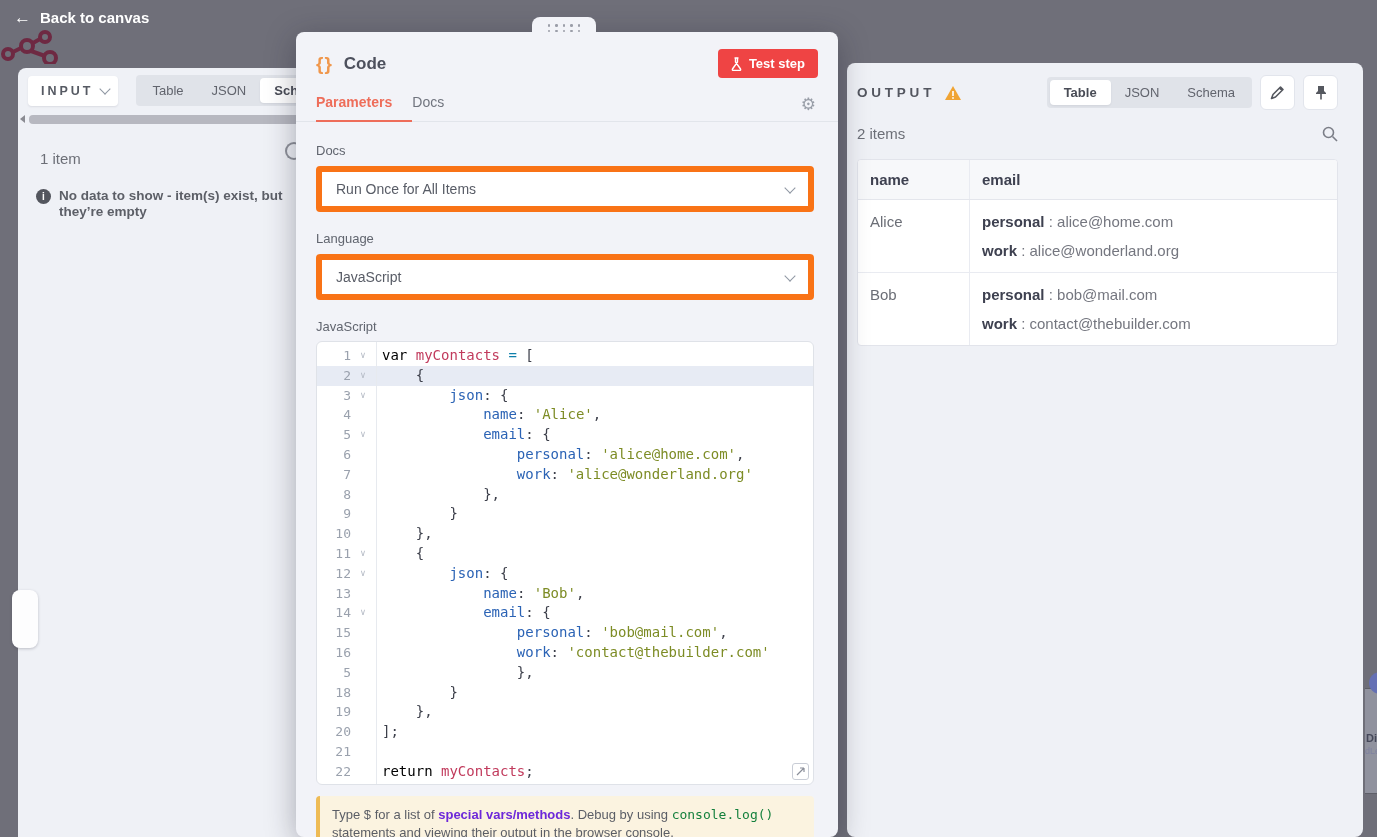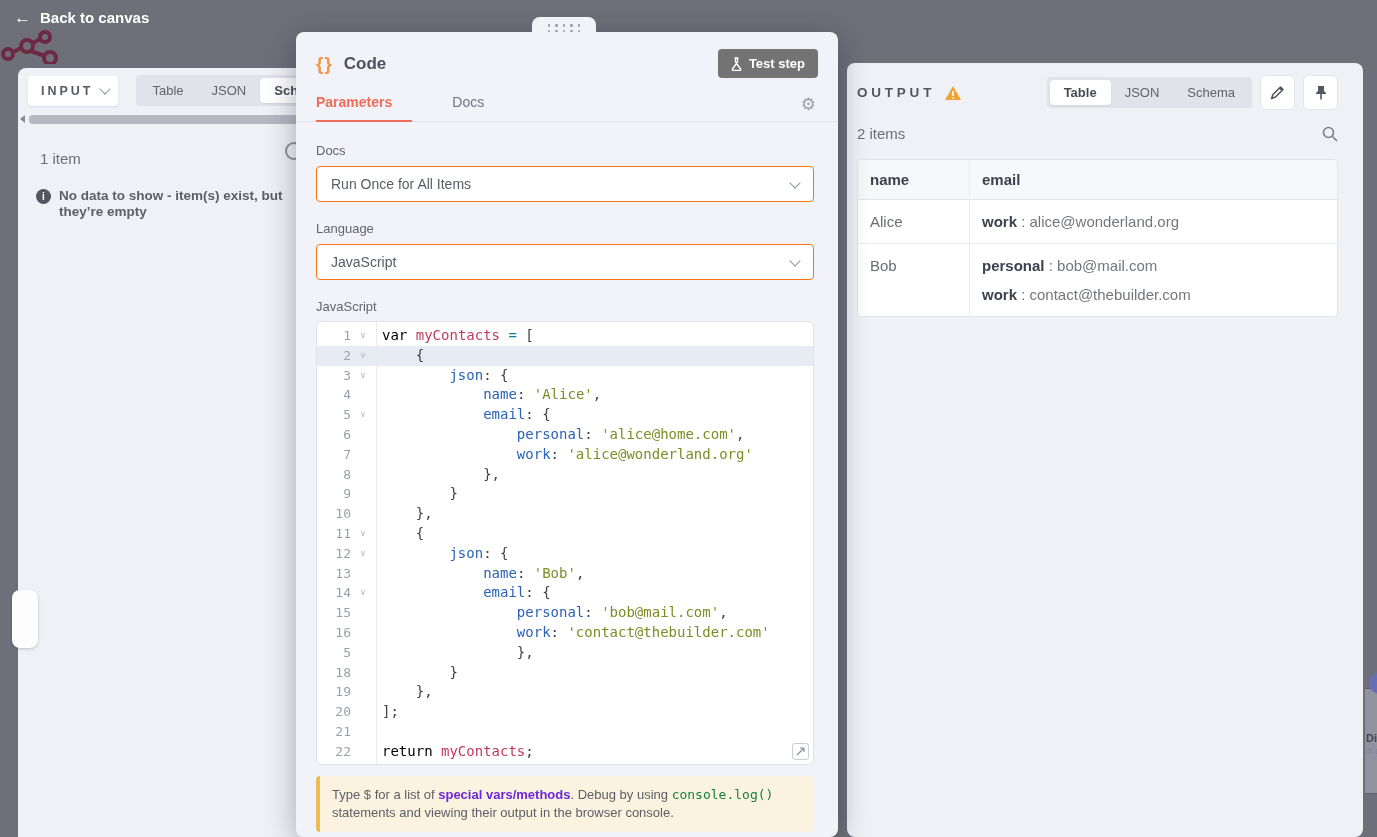--- a/index.html
+++ b/index.html
@@ -48,30 +48,30 @@
     box-shadow:0 6px 30px rgba(30,30,45,.35);z-index:3}
   .drag-handle{position:absolute;left:532px;top:17px;width:64px;height:30px;background:#f2f3f8;border-radius:8px 8px 0 0;z-index:4;
     display:flex;align-items:flex-start;justify-content:center;padding-top:7px;cursor:grab}
   .dots{display:grid;grid-template-columns:repeat(5,1fr);gap:3px 5px}
   .dots i{width:2.5px;height:2.5px;background:#9b9ea9;border-radius:50%}
 
   .ndv-head{padding:17px 20px 0;border-bottom:1px solid #e2e5eb;position:relative}
   .ndv-title-row{display:flex;align-items:center}
   .node-icon{color:#f0974c;font-weight:700;font-size:19px;letter-spacing:1px}
   .ndv-title{margin-left:11px;font-size:17px;font-weight:700;color:#4d505d}
-  .test-btn{margin-left:auto;background:#737373;border-radius:4px;color:#fff;font-size:13px;font-weight:600;
+  .test-btn{margin-left:auto;background:#ef4444;border-radius:4px;color:#fff;font-size:13px;font-weight:600;
     padding:7px 13px;display:flex;align-items:flex-end;gap:7px;cursor:pointer}
-  .m-tabs{display:flex;gap:40px;margin-top:16px}
+  .m-tabs{display:flex;margin-top:16px}
   .m-tab{font-size:14px;color:#70747e;padding-bottom:10px;cursor:pointer}
   .m-tab.active{color:#ee6d5a;font-weight:600;border-bottom:2px solid #ee6d5a;padding-right:20px;margin-bottom:-1px}
   .gear{position:absolute;right:22px;top:62px;font-size:17px;color:#999ea8;cursor:pointer;font-family:"DejaVu Sans",sans-serif}
 
   .ndv-body{padding:21px 24px 0 20px}
   .field-label{font-size:13px;color:#61656f}
-  .select{height:34px;background:#fff;border:1px solid #f97316;border-radius:4px;display:flex;align-items:center;
+  .select{height:34px;background:#fff;border:6px solid #f97316;border-radius:4px;display:flex;align-items:center;
     padding:0 14px;font-size:14px;color:#585c66;margin-top:8px;cursor:pointer}
   .select .chev{margin-left:auto}
   .mt19{margin-top:19px}
 
   
   .editor{margin-top:7px;height:444px;background:#fff;border:1px solid #dfe2e8;border-radius:6px;overflow:hidden;position:relative;
     font-family:"DejaVu Sans Mono",monospace;font-size:14px;padding-top:4px;box-sizing:border-box}
   .cm-line{display:flex;line-height:19.8px;height:19.8px}
   .cm-line.hl{background:#e7ebf4}
   .ln{width:34px;text-align:right;color:#9aa1ad;font-size:13px;flex:0 0 34px}
@@ -199,20 +199,21 @@
   </div>
   <div class="tbl">
     <div class="tr head">
       <div class="td">name</div>
       <div class="td">email</div>
     </div>
     <div id="output-rows">
         <div class="tr body">
           <div class="td name">Alice</div>
           <div class="td email">
+            <div class="em-line"><b>personal</b> : alice@home.com</div>
             <div class="em-line"><b>work</b> : alice@wonderland.org</div>
           </div>
         </div>
         <div class="tr body">
           <div class="td name">Bob</div>
           <div class="td email">
             <div class="em-line"><b>personal</b> : bob@mail.com</div>
             <div class="em-line"><b>work</b> : contact@thebuilder.com</div>
           </div>
         </div>

